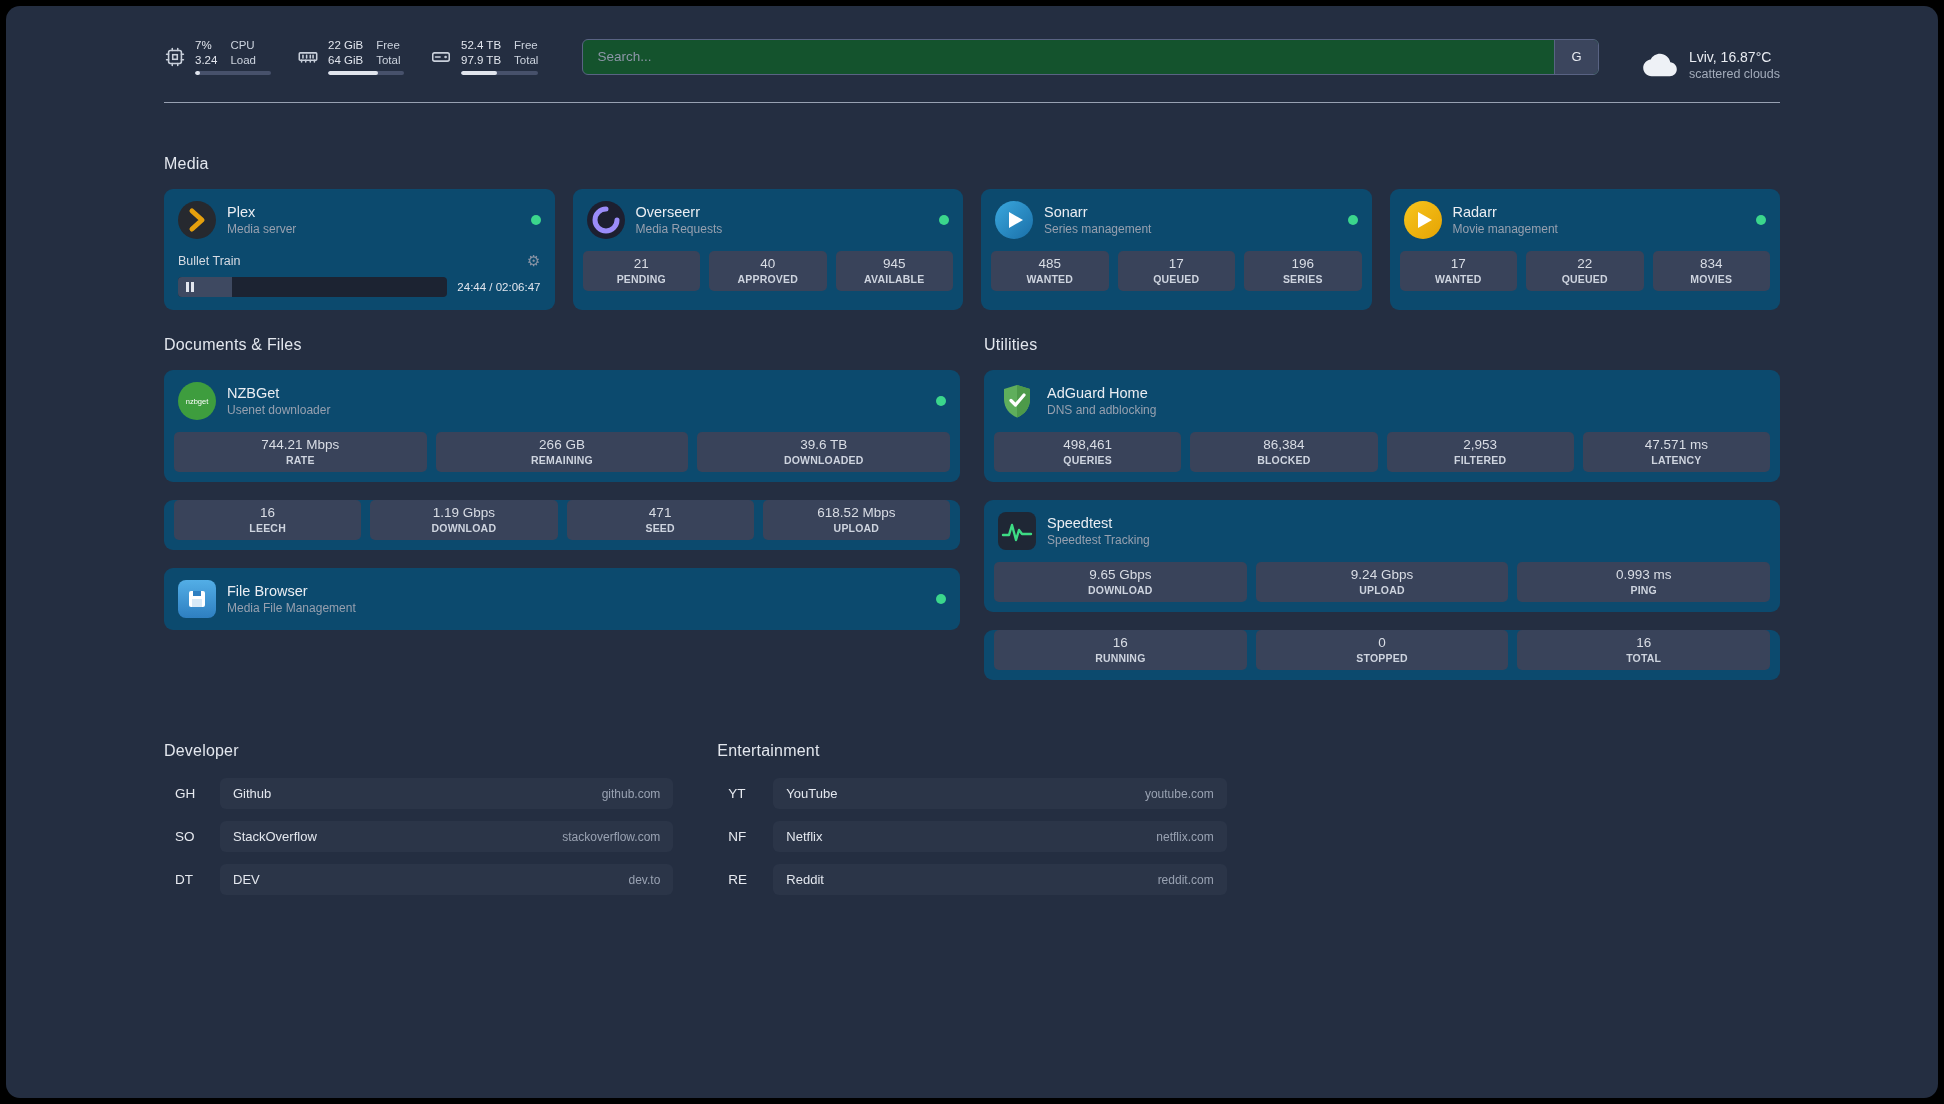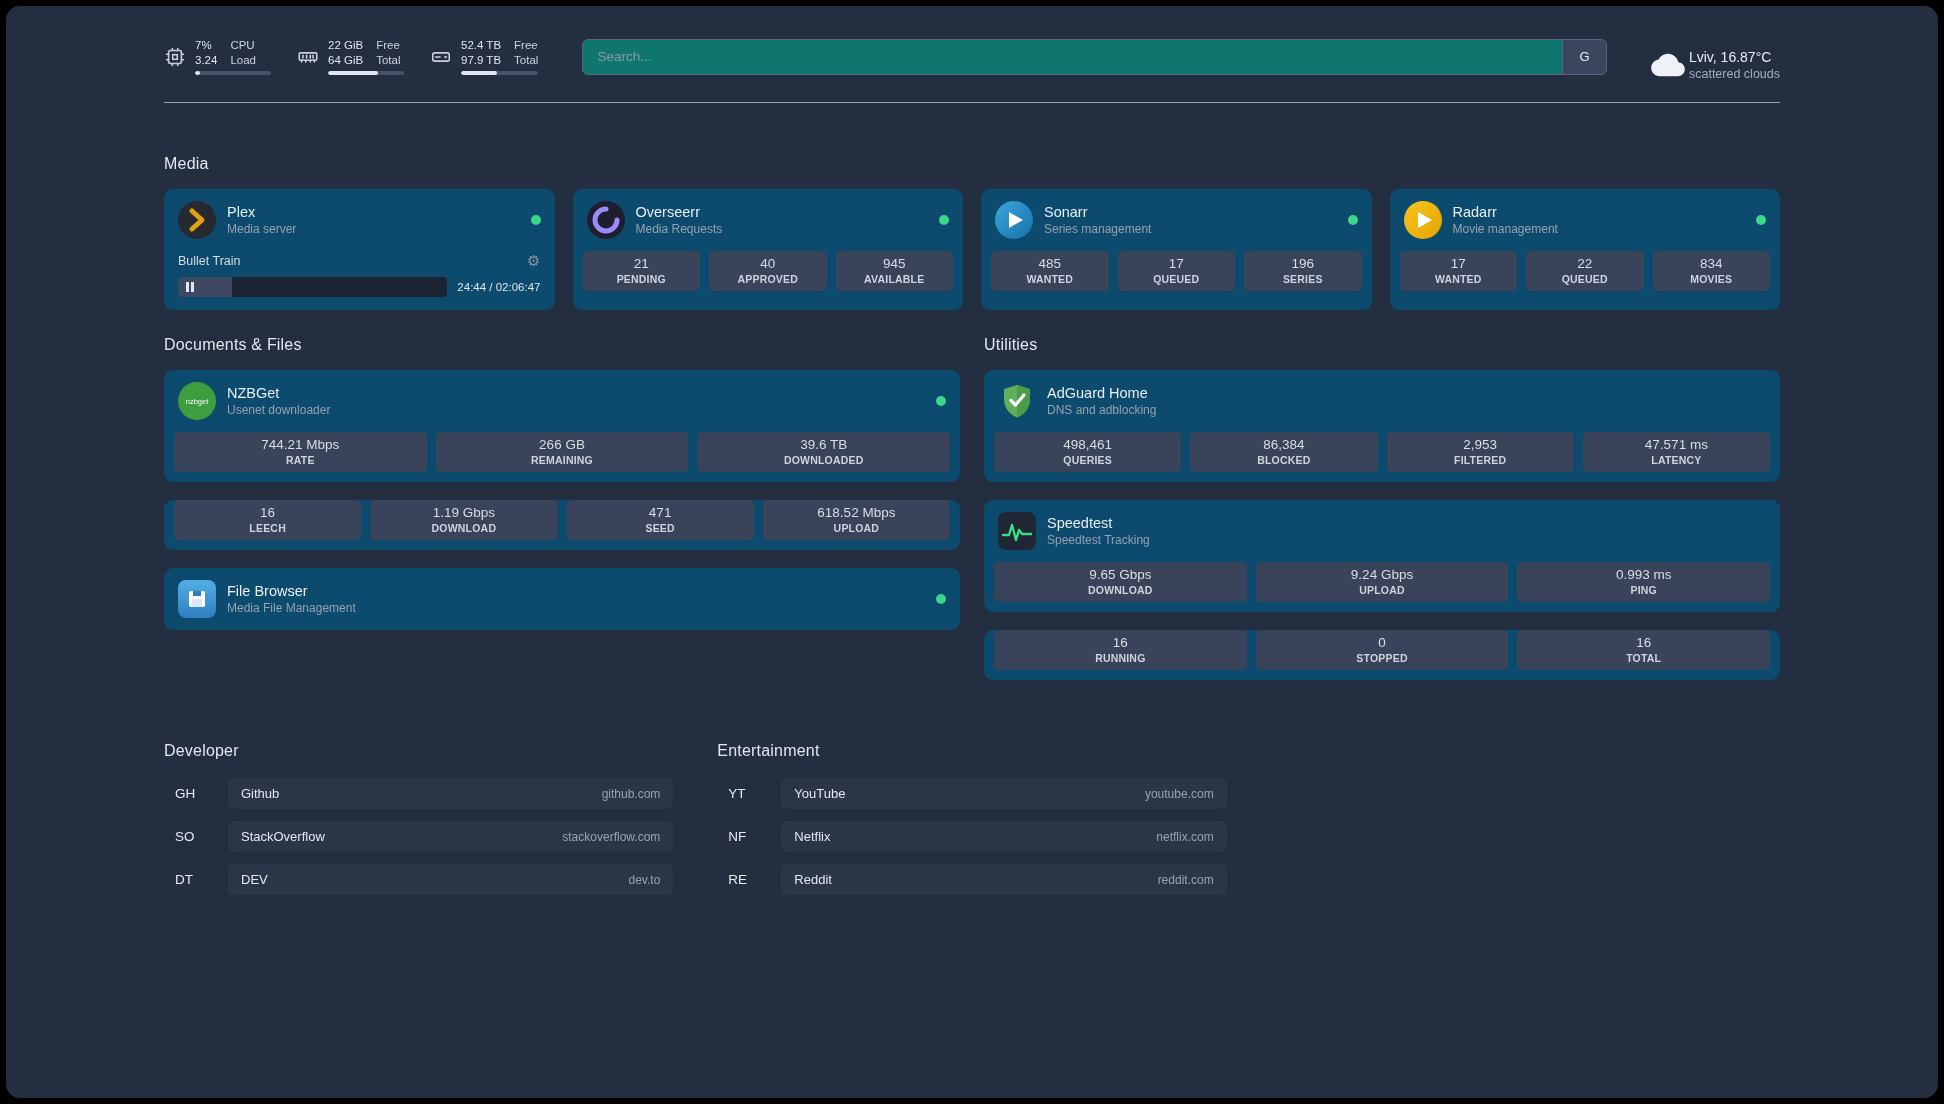--- a/index.html
+++ b/index.html
@@ -14,28 +14,28 @@
   .resource { display:flex; align-items:center; gap:9px; }
   .res-icon { color:#c9d0db; display:flex; }
   .res-body { display:flex; flex-direction:column; min-width:76px; }
   .res-cols { display:flex; gap:13px; font-size:11.5px; line-height:1.3; color:#e2e6ee; }
   .res-col { display:flex; flex-direction:column; }
   .res-col.labels { color:#ccd3de; }
   .res-bar { margin-top:4px; height:4px; border-radius:2px; background:#47516b; overflow:hidden; }
   .res-bar-fill { height:100%; background:#e1e5ed; border-radius:2px; }
 
   .search { flex:1; margin:0 44px; display:flex; height:36px; border:1px solid #596383;
-            border-radius:6px; background:#0f766e; overflow:hidden; }
+            border-radius:6px; background:#14532d; overflow:hidden; }
   .search input { flex:1; background:transparent; border:none; outline:none; color:#d8dce5;
                   font-size:13.5px; padding:0 14px; font-family:inherit; }
   .search input::placeholder { color:#8d96a8; }
   .search-provider { width:44px; background:#3b455d; border:none; border-left:1px solid #596383;
                      color:#e8ebf1; font-size:13px; cursor:pointer; font-family:inherit; }
 
-  .weather { display:flex; align-items:center; gap:4px;margin-top:17px; }
+  .weather { display:flex; align-items:center; gap:12px;margin-top:17px; }
   .weather-loc { font-size:14px; color:#e9ecf2; }
   .weather-cond { font-size:12.5px; color:#a3acbb; margin-top:2px; }
 
   .divider { border:none; border-top:1px solid #98a1b2; margin:21px 0 0; }
 
   
   .group-title { font-size:16px; font-weight:500; color:#e3e7ee; letter-spacing:.2px; }
   .title-media { margin:52px 0 16px; }
   .title-col   { margin:26px 0 16px; }
   .title-bm    { margin:0 0 18px; }
@@ -65,21 +65,21 @@
   .gear { color:#8b94a5; font-size:15px; line-height:1; cursor:pointer; }
   .player-bar-row { display:flex; align-items:center; gap:10px; margin-top:9px; }
   .player-bar { flex:1; height:20px; background:#1c2332; border-radius:4px; position:relative; overflow:hidden; }
   .player-fill { position:absolute; top:0; bottom:0; left:0; background:#3e4961; }
   .pause-btn { position:absolute; left:8px; top:5px; display:flex; gap:2.5px; cursor:pointer; }
   .pause-btn i { width:2.5px; height:10px; background:#e2e6ee; display:block; }
   .player-time { font-size:11.5px; color:#e2e6ee; white-space:nowrap; }
 
   
   .bookmarks { display:grid; grid-template-columns:repeat(3,1fr); gap:44px; margin-top:62px; }
-  .bm-row { display:flex; align-items:center; margin-bottom:12px;gap:8px; }
+  .bm-row { display:flex; align-items:center; margin-bottom:12px; }
   .bm-abbr { width:56px; font-size:13.5px; color:#e7eaf0; padding-left:11px; flex:none; }
   .bm-pill { flex:1; height:31px; background:#2b3548; border-radius:6px; display:flex;
              align-items:center; justify-content:space-between; padding:0 13px; cursor:pointer; }
   .bm-name { font-size:13px; color:#e3e7ee; }
   .bm-url { font-size:12px; color:#99a2b2; }
 
   .tiny-label { font-size:7.5px; fill:#fff; font-family:"Liberation Sans",sans-serif; }
 </style>
 </head>
 <body>

